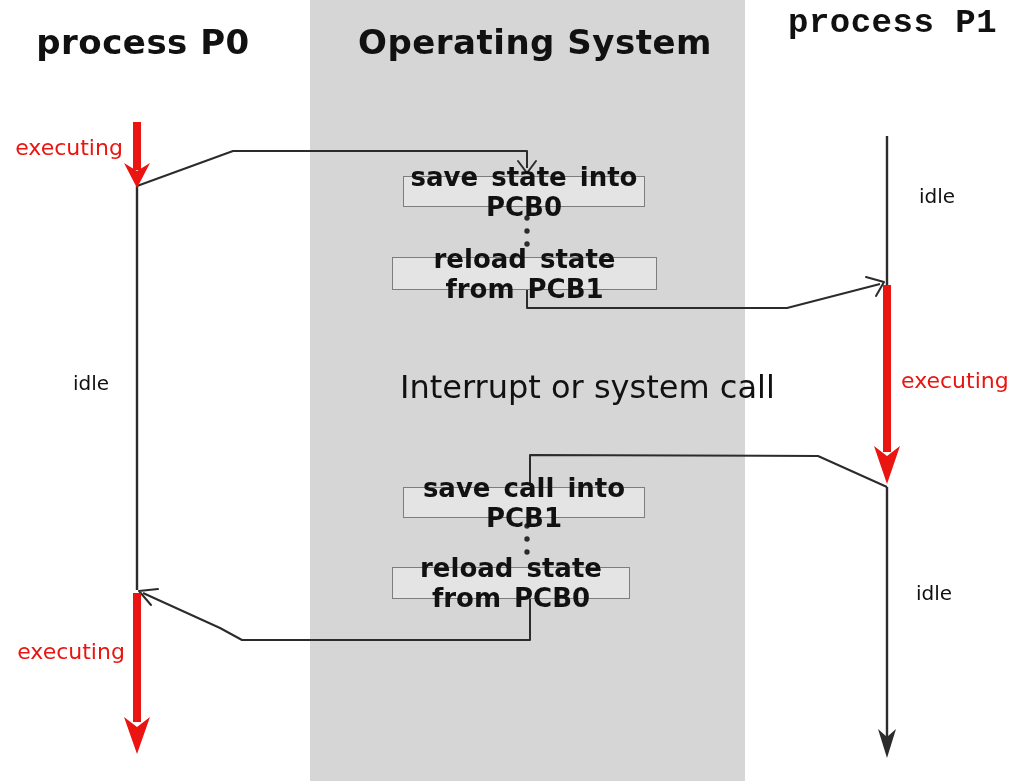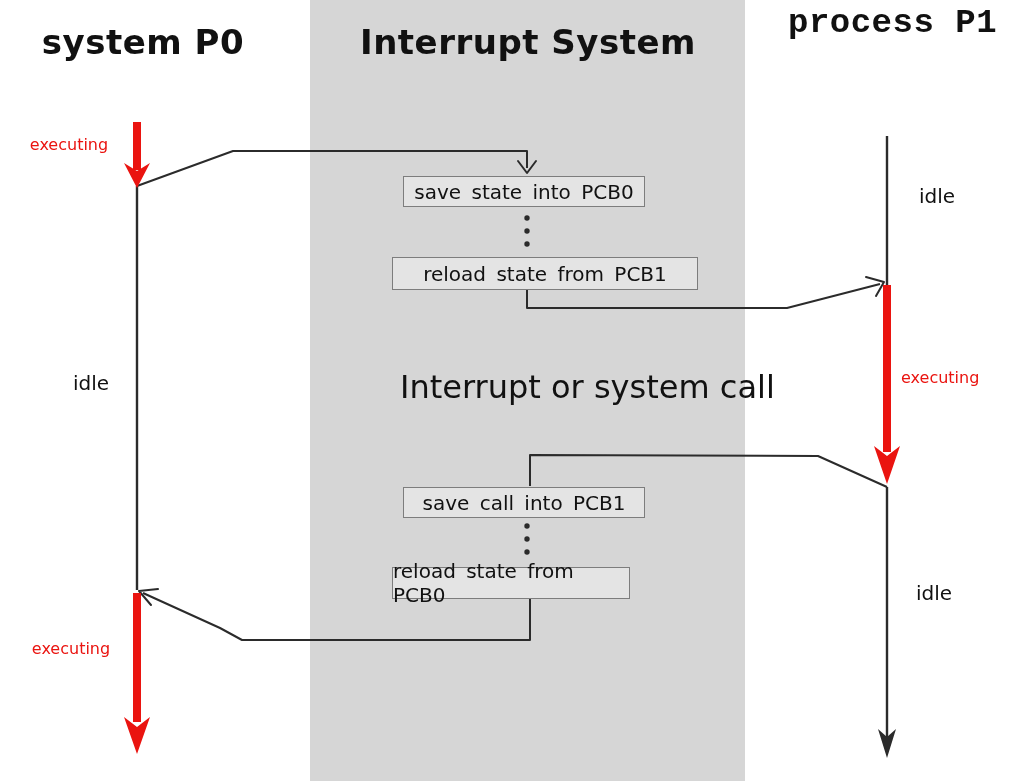--- a/index.html
+++ b/index.html
@@ -17,36 +17,36 @@
   .timeline{stroke:var(--line); stroke-width:2.4; fill:none;}
   .ahead{stroke:var(--line); stroke-width:2; fill:none; stroke-linejoin:round; stroke-linecap:round;}
   .solid-black{fill:var(--line); stroke:none;}
   .red-shape{fill:var(--executing-red); stroke:none;}
   .dot{fill:var(--line);}
   .label{position:absolute; white-space:nowrap;}
   .title{font-size:34px; font-weight:600; text-align:center; letter-spacing:0.5px;}
   .title-p0{left:35px; top:22px; width:216px;}
   .title-os{left:358px; top:22px; width:340px;}
   .title-p1{left:788px; top:4px; width:198px;font-family:Liberation Mono, monospace;}
-  .exec{color:var(--executing-red); font-size:16px; font-weight:500;}
+  .exec{color:var(--executing-red); font-size:22px; font-weight:500;}
   .exec-top-left{left:15px; top:135px; width:108px; text-align:center;}
   .exec-bottom-left{left:17px; top:639px; width:108px; text-align:center;}
   .exec-right{left:901px; top:368px; width:114px; text-align:left;}
   .idle{font-size:20px; font-weight:400;}
   .idle-p0{left:56px; top:371px; width:70px; text-align:center;}
   .idle-p1-top{left:902px; top:184px; width:70px; text-align:center;}
   .idle-p1-bottom{left:899px; top:581px; width:70px; text-align:center;}
   .interrupt{left:400px; top:368px; width:266px; text-align:center; font-size:32px; font-weight:500;}
   .osbox{
     position:absolute; background:var(--box-fill); border:1.5px solid var(--box-border);
     display:flex; align-items:center; justify-content:center;
-    font-size:20px; font-weight:400; word-spacing:4px; box-sizing:border-box;
+    font-size:26px; font-weight:700; word-spacing:4px; box-sizing:border-box;text-align:center;
   }
   .box1{left:403px; top:176px; width:242px; height:31px;}
-  .box2{left:392px; top:257px; width:306px; height:33px;}
+  .box2{left:392px; top:257px; width:265px; height:33px;}
   .box3{left:403px; top:487px; width:242px; height:31px;}
   .box4{left:392px; top:567px; width:238px; height:32px;}
 </style>
 </head>
 <body>
 
 <div id="canvas">
 
   <div class="band"></div>
 
@@ -88,22 +88,22 @@
       <circle class="dot" cx="527" cy="231" r="2.7"></circle>
       <circle class="dot" cx="527" cy="244" r="2.7"></circle>
     </g>
     <g>
       <circle class="dot" cx="527" cy="526" r="2.7"></circle>
       <circle class="dot" cx="527" cy="539" r="2.7"></circle>
       <circle class="dot" cx="527" cy="552" r="2.7"></circle>
     </g>
   </svg>
 
-  <div class="label title title-p0">system P0</div>
-  <div class="label title title-os">Interrupt System</div>
+  <div class="label title title-p0">process P0</div>
+  <div class="label title title-os">Operating System</div>
   <div class="label title title-p1">process P1</div>
 
   <div class="label exec exec-top-left">executing</div>
   <div class="label idle idle-p0">idle</div>
   <div class="label exec exec-bottom-left">executing</div>
 
   <div class="label idle idle-p1-top">idle</div>
   <div class="label exec exec-right">executing</div>
   <div class="label idle idle-p1-bottom">idle</div>
 

